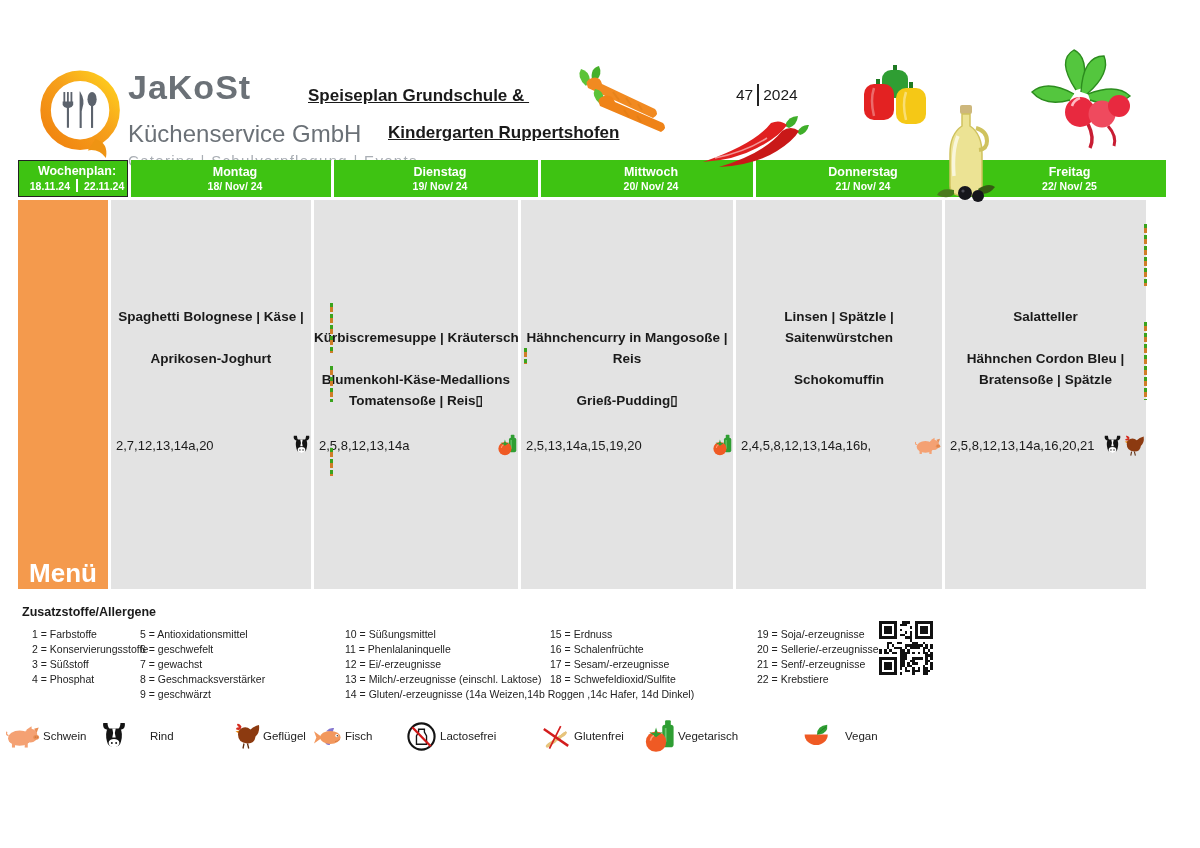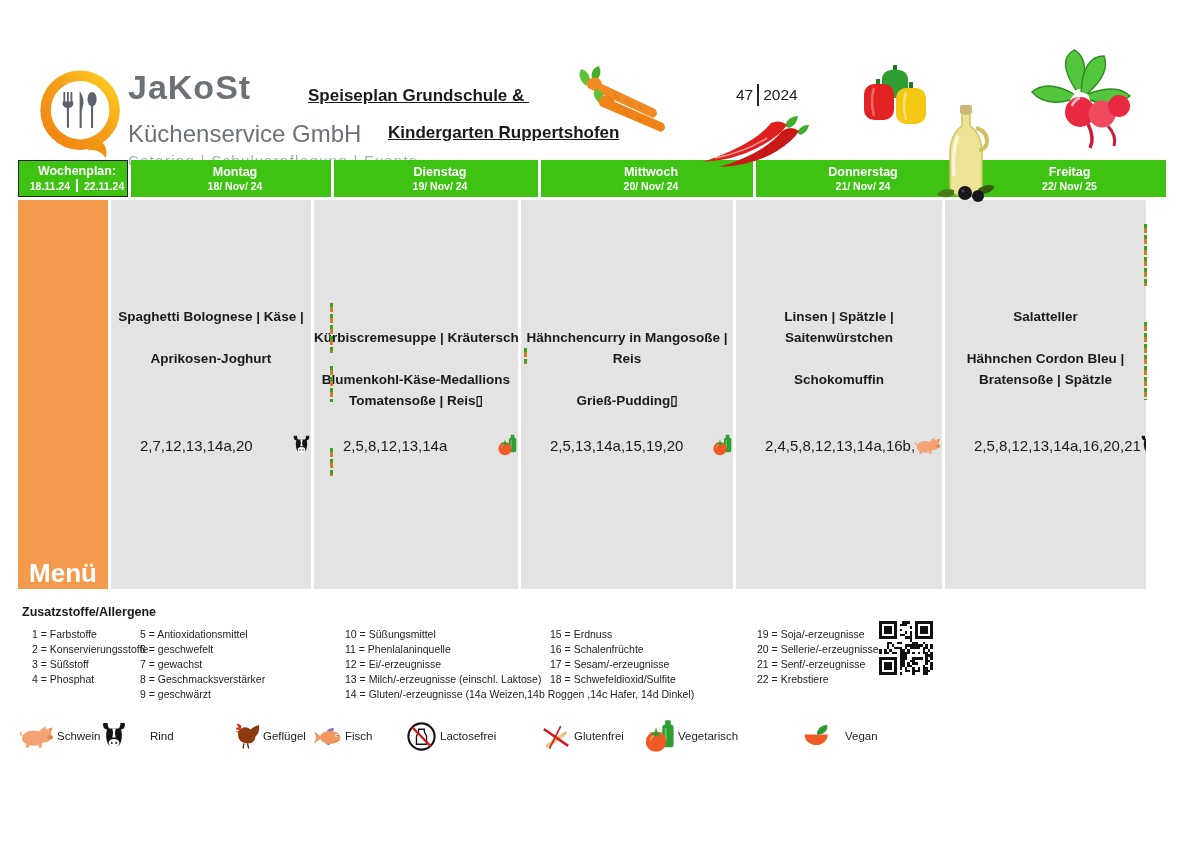--- a/index.html
+++ b/index.html
@@ -40,21 +40,21 @@
   
   .menu-row{position:absolute;left:18px;top:200px;width:1148px;height:389px;display:flex;gap:3px;}
   .menu-label-cell{width:90px;background:#f49a4d;color:#fff;font-size:26px;font-weight:bold;
                    display:flex;align-items:flex-end;justify-content:center;}
   .menu-cell{background:#e3e3e3;position:relative;box-sizing:border-box;overflow:hidden;}
   .dishes{padding-top:106px;}
   .dish-line{min-height:21px;line-height:21px;text-align:center;font-weight:bold;font-size:13.5px;
              white-space:nowrap;overflow:hidden;}
   .allergen-row{position:absolute;left:5px;right:1px;top:233px;height:24px;display:flex;
                 justify-content:space-between;align-items:center;}
-  .allergen-text{font-size:15px;margin-left:24px;}
+  .allergen-text{font-size:13px;}
   .allergen-icons{display:flex;gap:2px;align-items:center;}
   .allergen-icons svg{display:block;}
 
   
   .dash-deco{position:absolute;width:3px;z-index:4;
              background:repeating-linear-gradient(180deg,#3aa31d 0 4px,#d07d28 4px 9px,rgba(0,0,0,0) 9px 11px);}
 
   
   .legend-title{position:absolute;left:22px;top:605px;font-size:12.5px;font-weight:bold;}
   .legend-col{position:absolute;top:627px;font-size:10.5px;line-height:15px;white-space:nowrap;color:#222;}
@@ -539,21 +539,21 @@
         <rect x="1" y="1" width="5" height="5" fill="#fff"></rect>
         <rect x="2" y="2" width="3" height="3" fill="#111"></rect>
         <rect x="14" y="0" width="7" height="7" fill="#111"></rect>
         <rect x="15" y="1" width="5" height="5" fill="#fff"></rect>
         <rect x="16" y="2" width="3" height="3" fill="#111"></rect>
         <rect x="0" y="14" width="7" height="7" fill="#111"></rect>
         <rect x="1" y="15" width="5" height="5" fill="#fff"></rect>
         <rect x="2" y="16" width="3" height="3" fill="#111"></rect>
       </svg></div>
 
-  <div class="diet-item" style="left:20px">
+  <div class="diet-item" style="left:6px">
     <svg width="34" height="23">
         <use href="#sym-pig"></use>
       </svg>
     <span>Schwein</span>
   </div>
   <div class="diet-item" style="left:102px;gap:24px">
     <svg width="24" height="28">
         <use href="#sym-cow"></use>
       </svg>
     <span>Rind</span>

